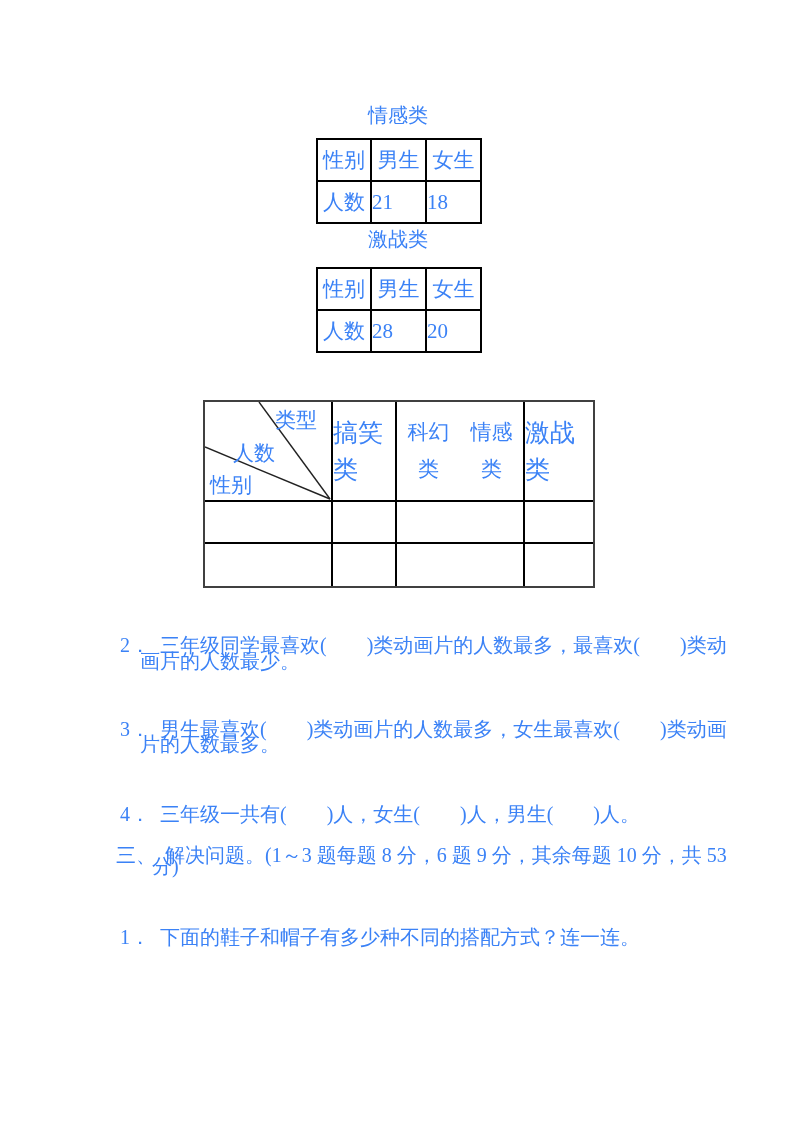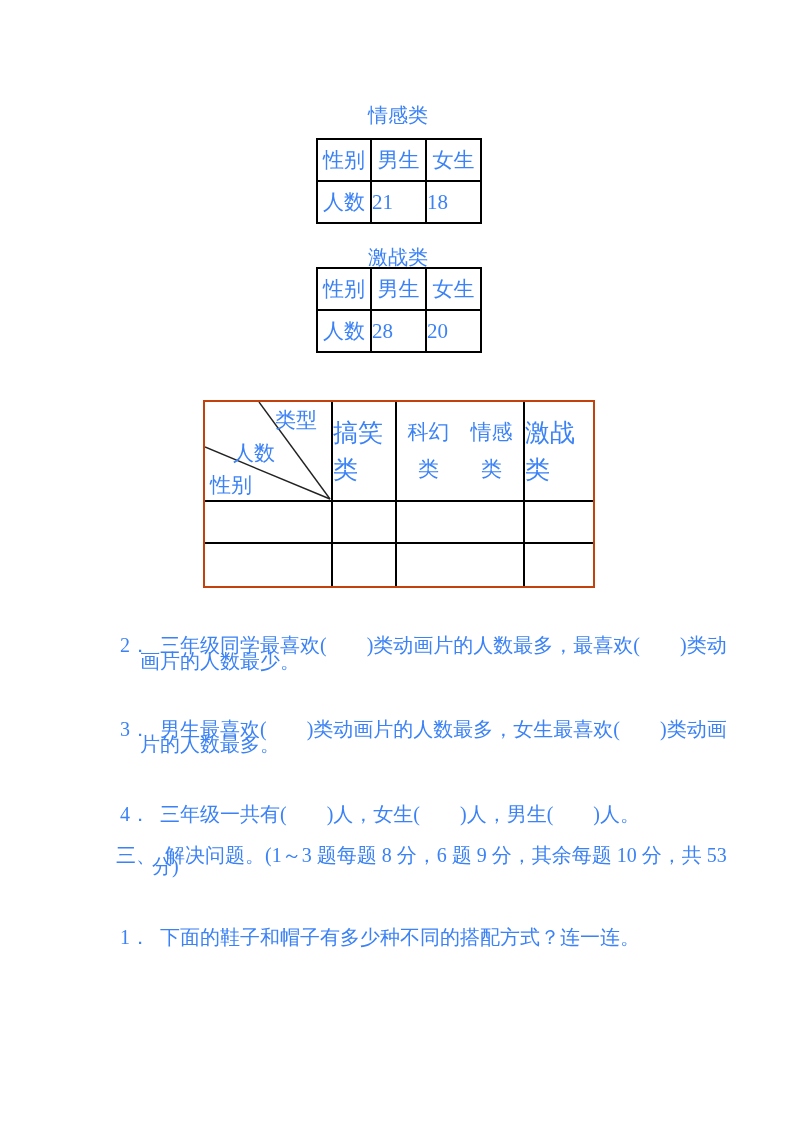--- a/index.html
+++ b/index.html
@@ -43,21 +43,21 @@
     text-align: left;
   }
 
   
   .mtable {
     position: absolute;
     left: 203px;
     top: 400px;
     width: 392px;
     height: 188px;
-    border: 2px solid #c2410c;
+    border: 2px solid #404040;
     display: grid;
     grid-template-columns: 128px 64px 128px 68px;
     grid-template-rows: 100px 42px 42px;
   }
   .mcell { border-right: 2px solid #000; border-bottom: 2px solid #000; }
   .mcell.nbr { border-right: none; }
   .mcell.nbb { border-bottom: none; }
   .corner { position: relative; }
   .corner svg { position: absolute; left: 0; top: 0; }
   .clabel { position: absolute; font-size: 21px; white-space: nowrap; }
@@ -101,21 +101,21 @@
       <td>女生</td>
     </tr>
     <tr>
       <td>人数</td>
       <td class="val">21</td>
       <td class="val">18</td>
     </tr>
   </tbody>
     </table>
 
-  <div class="ttitle" style="left:316px; top:244px;">激战类</div>
+  <div class="ttitle" style="left:316px; top:226px;">激战类</div>
   <table class="stable" style="left:316px; top:267px;">
     <colgroup>
         <col style="width:54px">
         <col style="width:55px">
         <col style="width:55px">
       </colgroup>
     <tbody>
         <tr>
       <td>性别</td>
       <td>男生</td>

